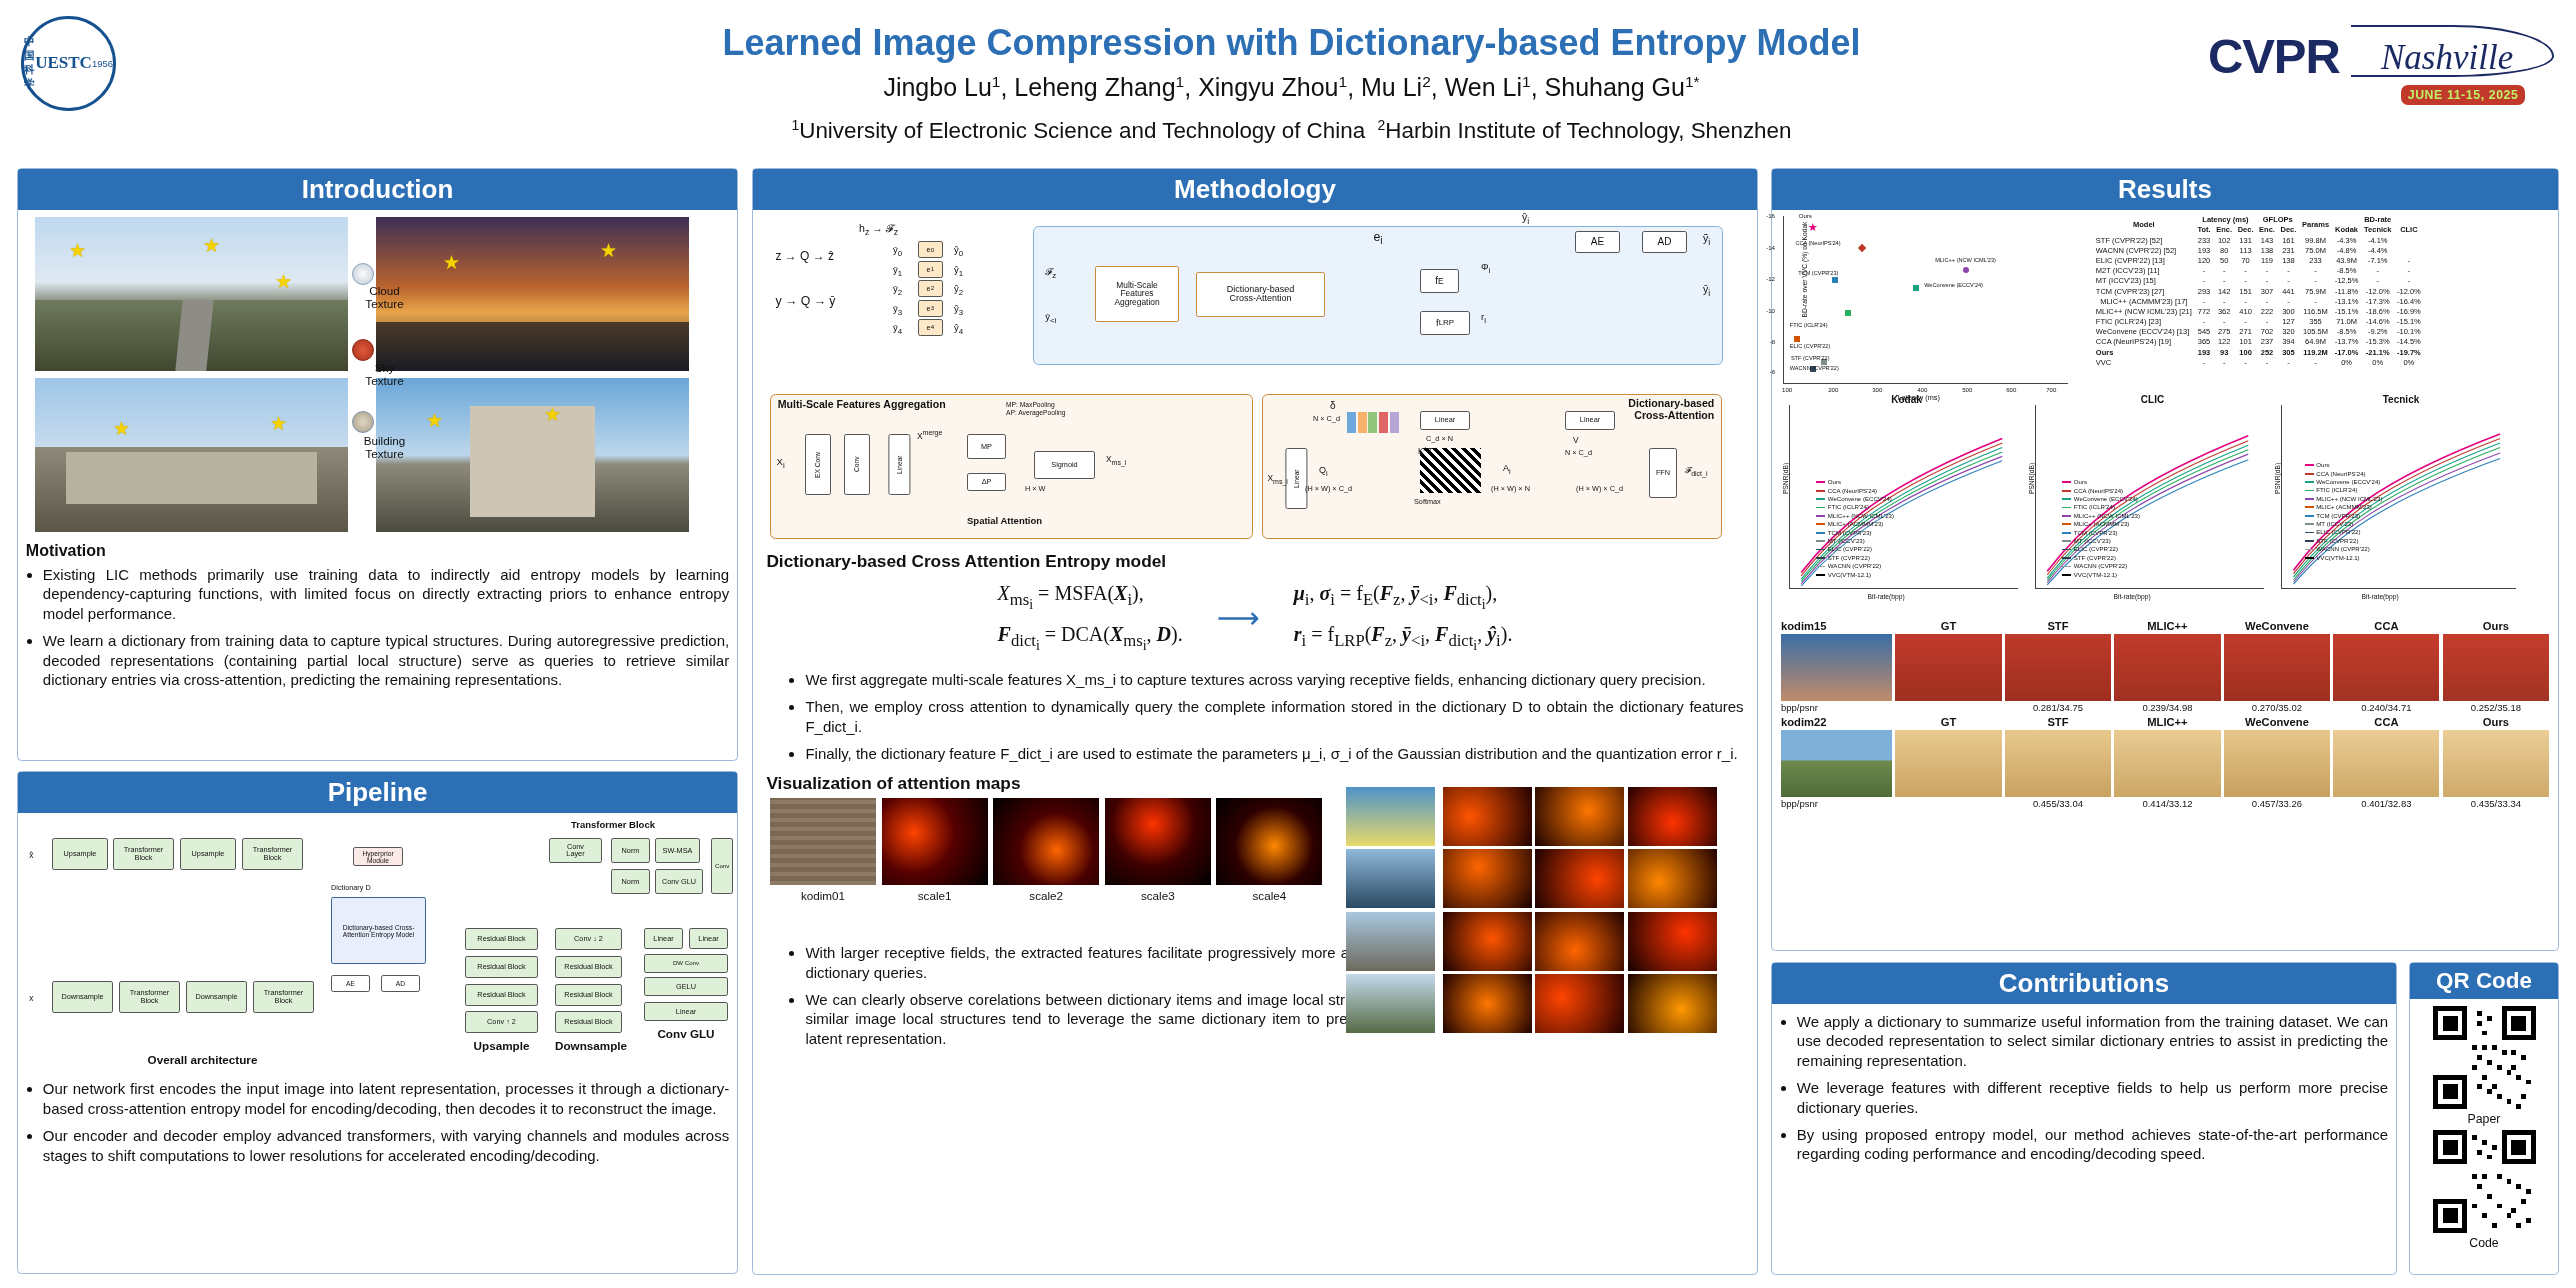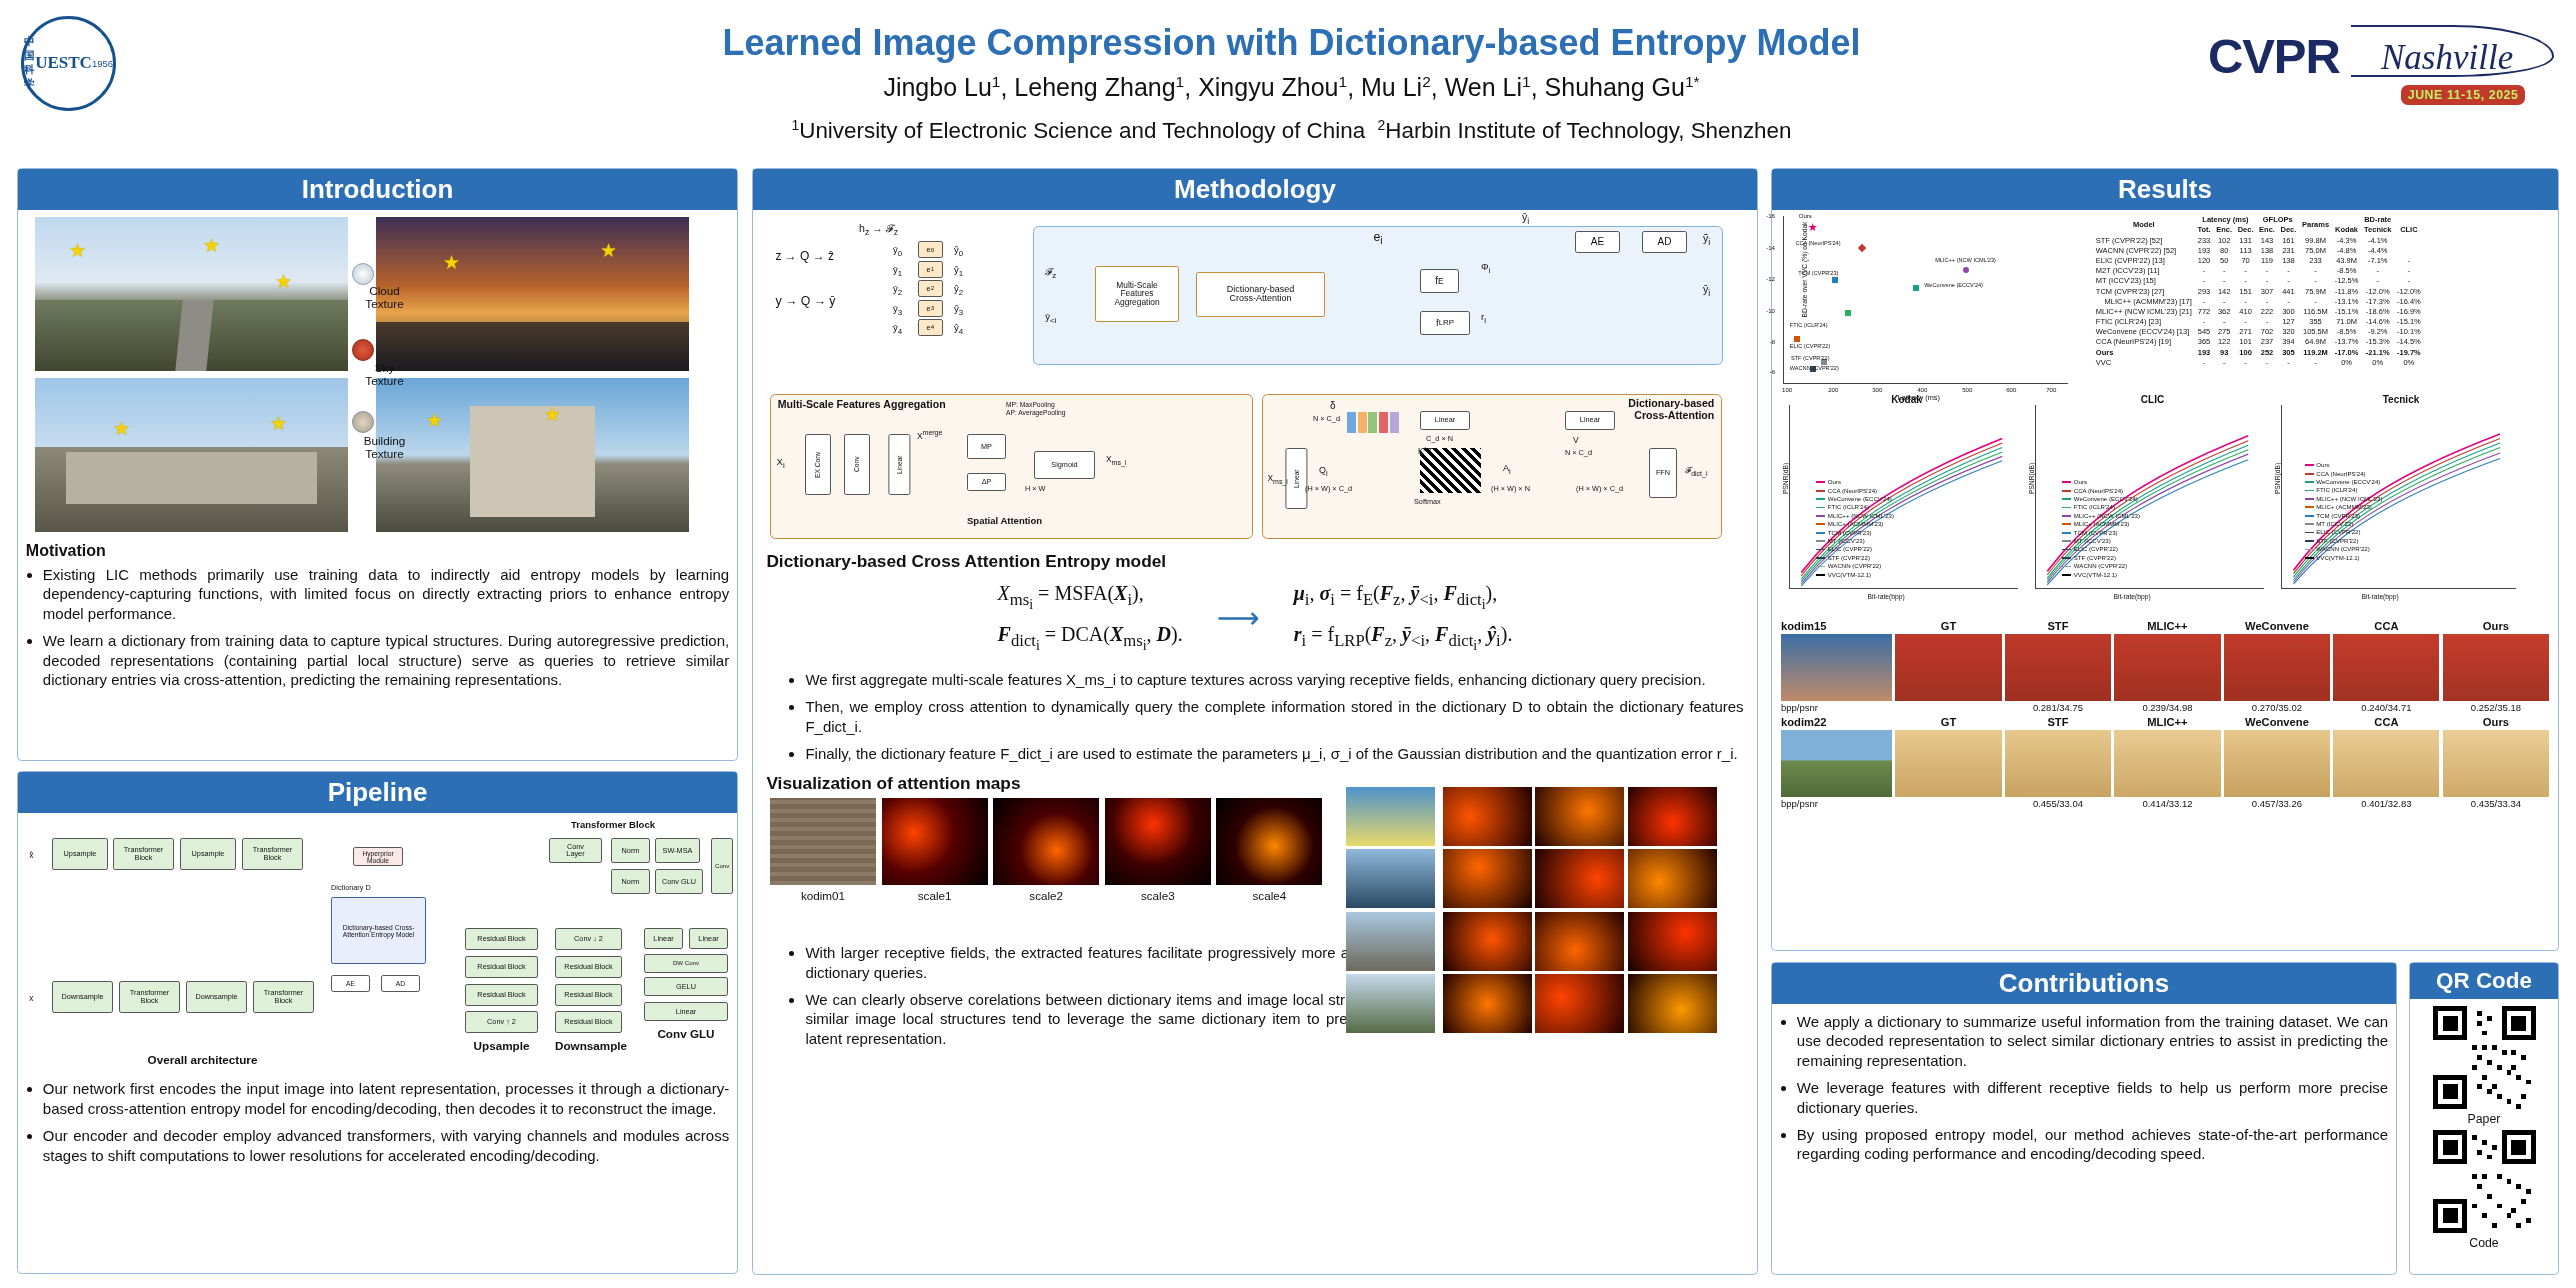--- a/index.html
+++ b/index.html
@@ -476,21 +476,21 @@
                 <td>142</td>
                 <td>151</td>
                 <td>307</td>
                 <td>441</td>
                 <td>75.9M</td>
                 <td>-11.8%</td>
                 <td>-12.0%</td>
                 <td>-12.0%</td>
               </tr>
               <tr>
-                <td style="text-align: right;">MLIC++ (ACMMM'23) [17]</td>
+                <td style="text-align: center;">MLIC++ (ACMMM'23) [17]</td>
                 <td>-</td>
                 <td>-</td>
                 <td>-</td>
                 <td>-</td>
                 <td>-</td>
                 <td>-</td>
                 <td>-13.1%</td>
                 <td>-17.3%</td>
                 <td>-16.4%</td>
               </tr>

